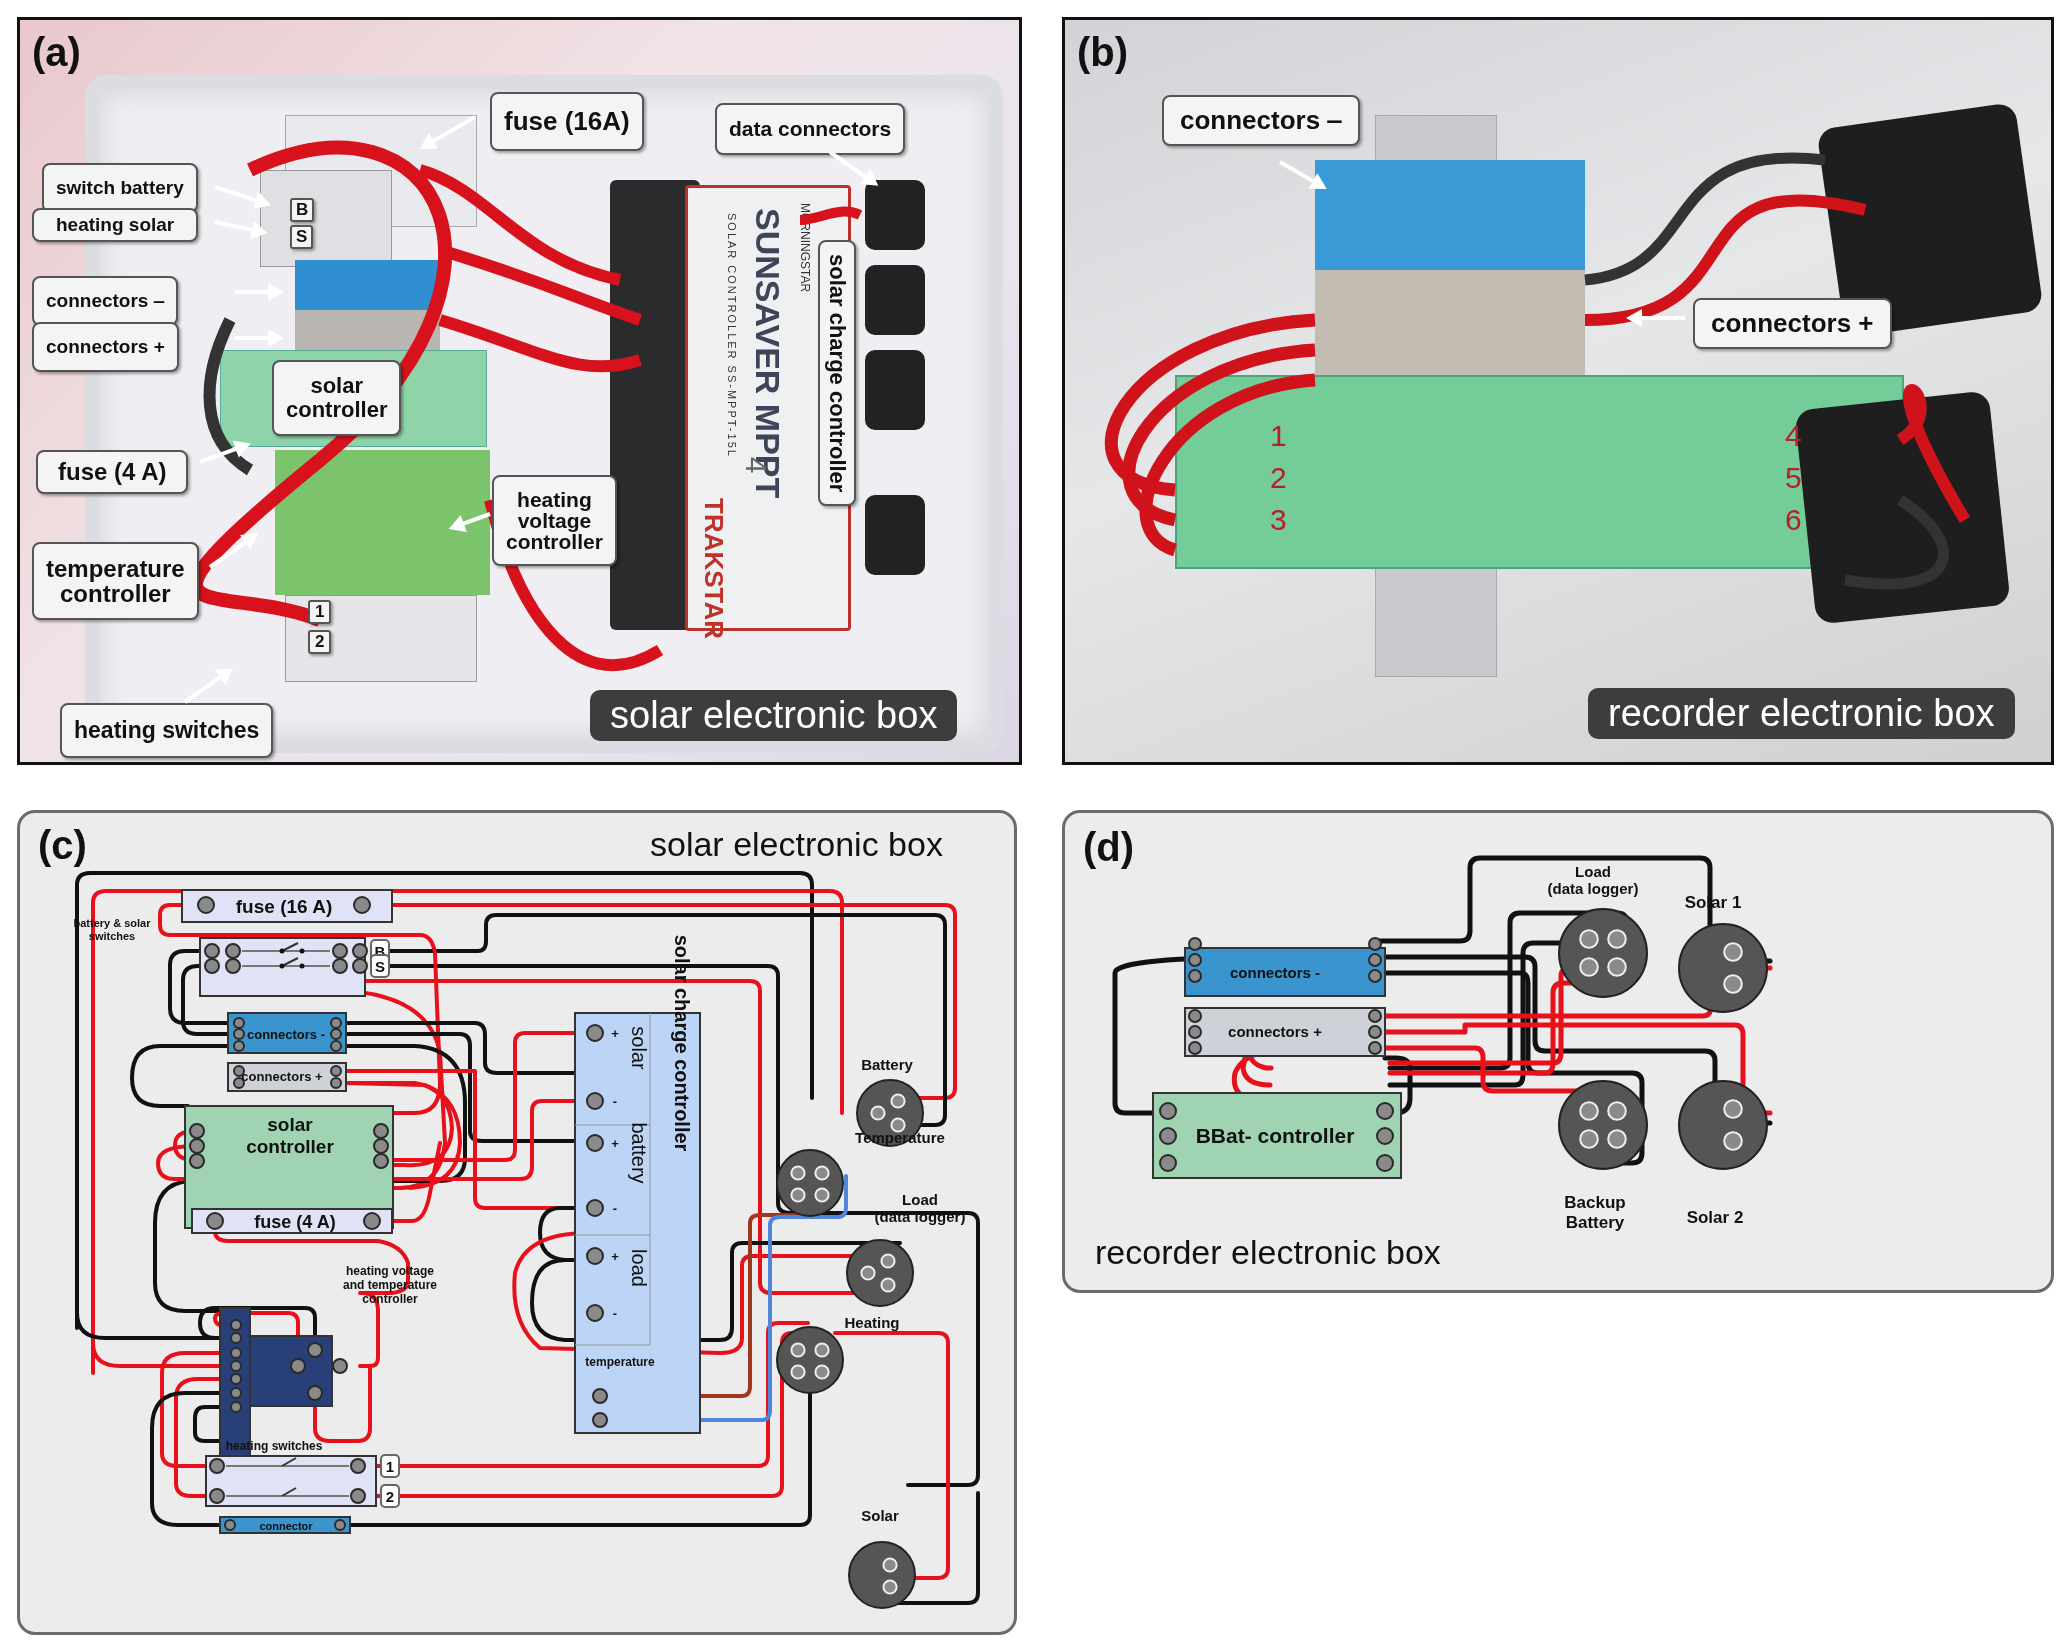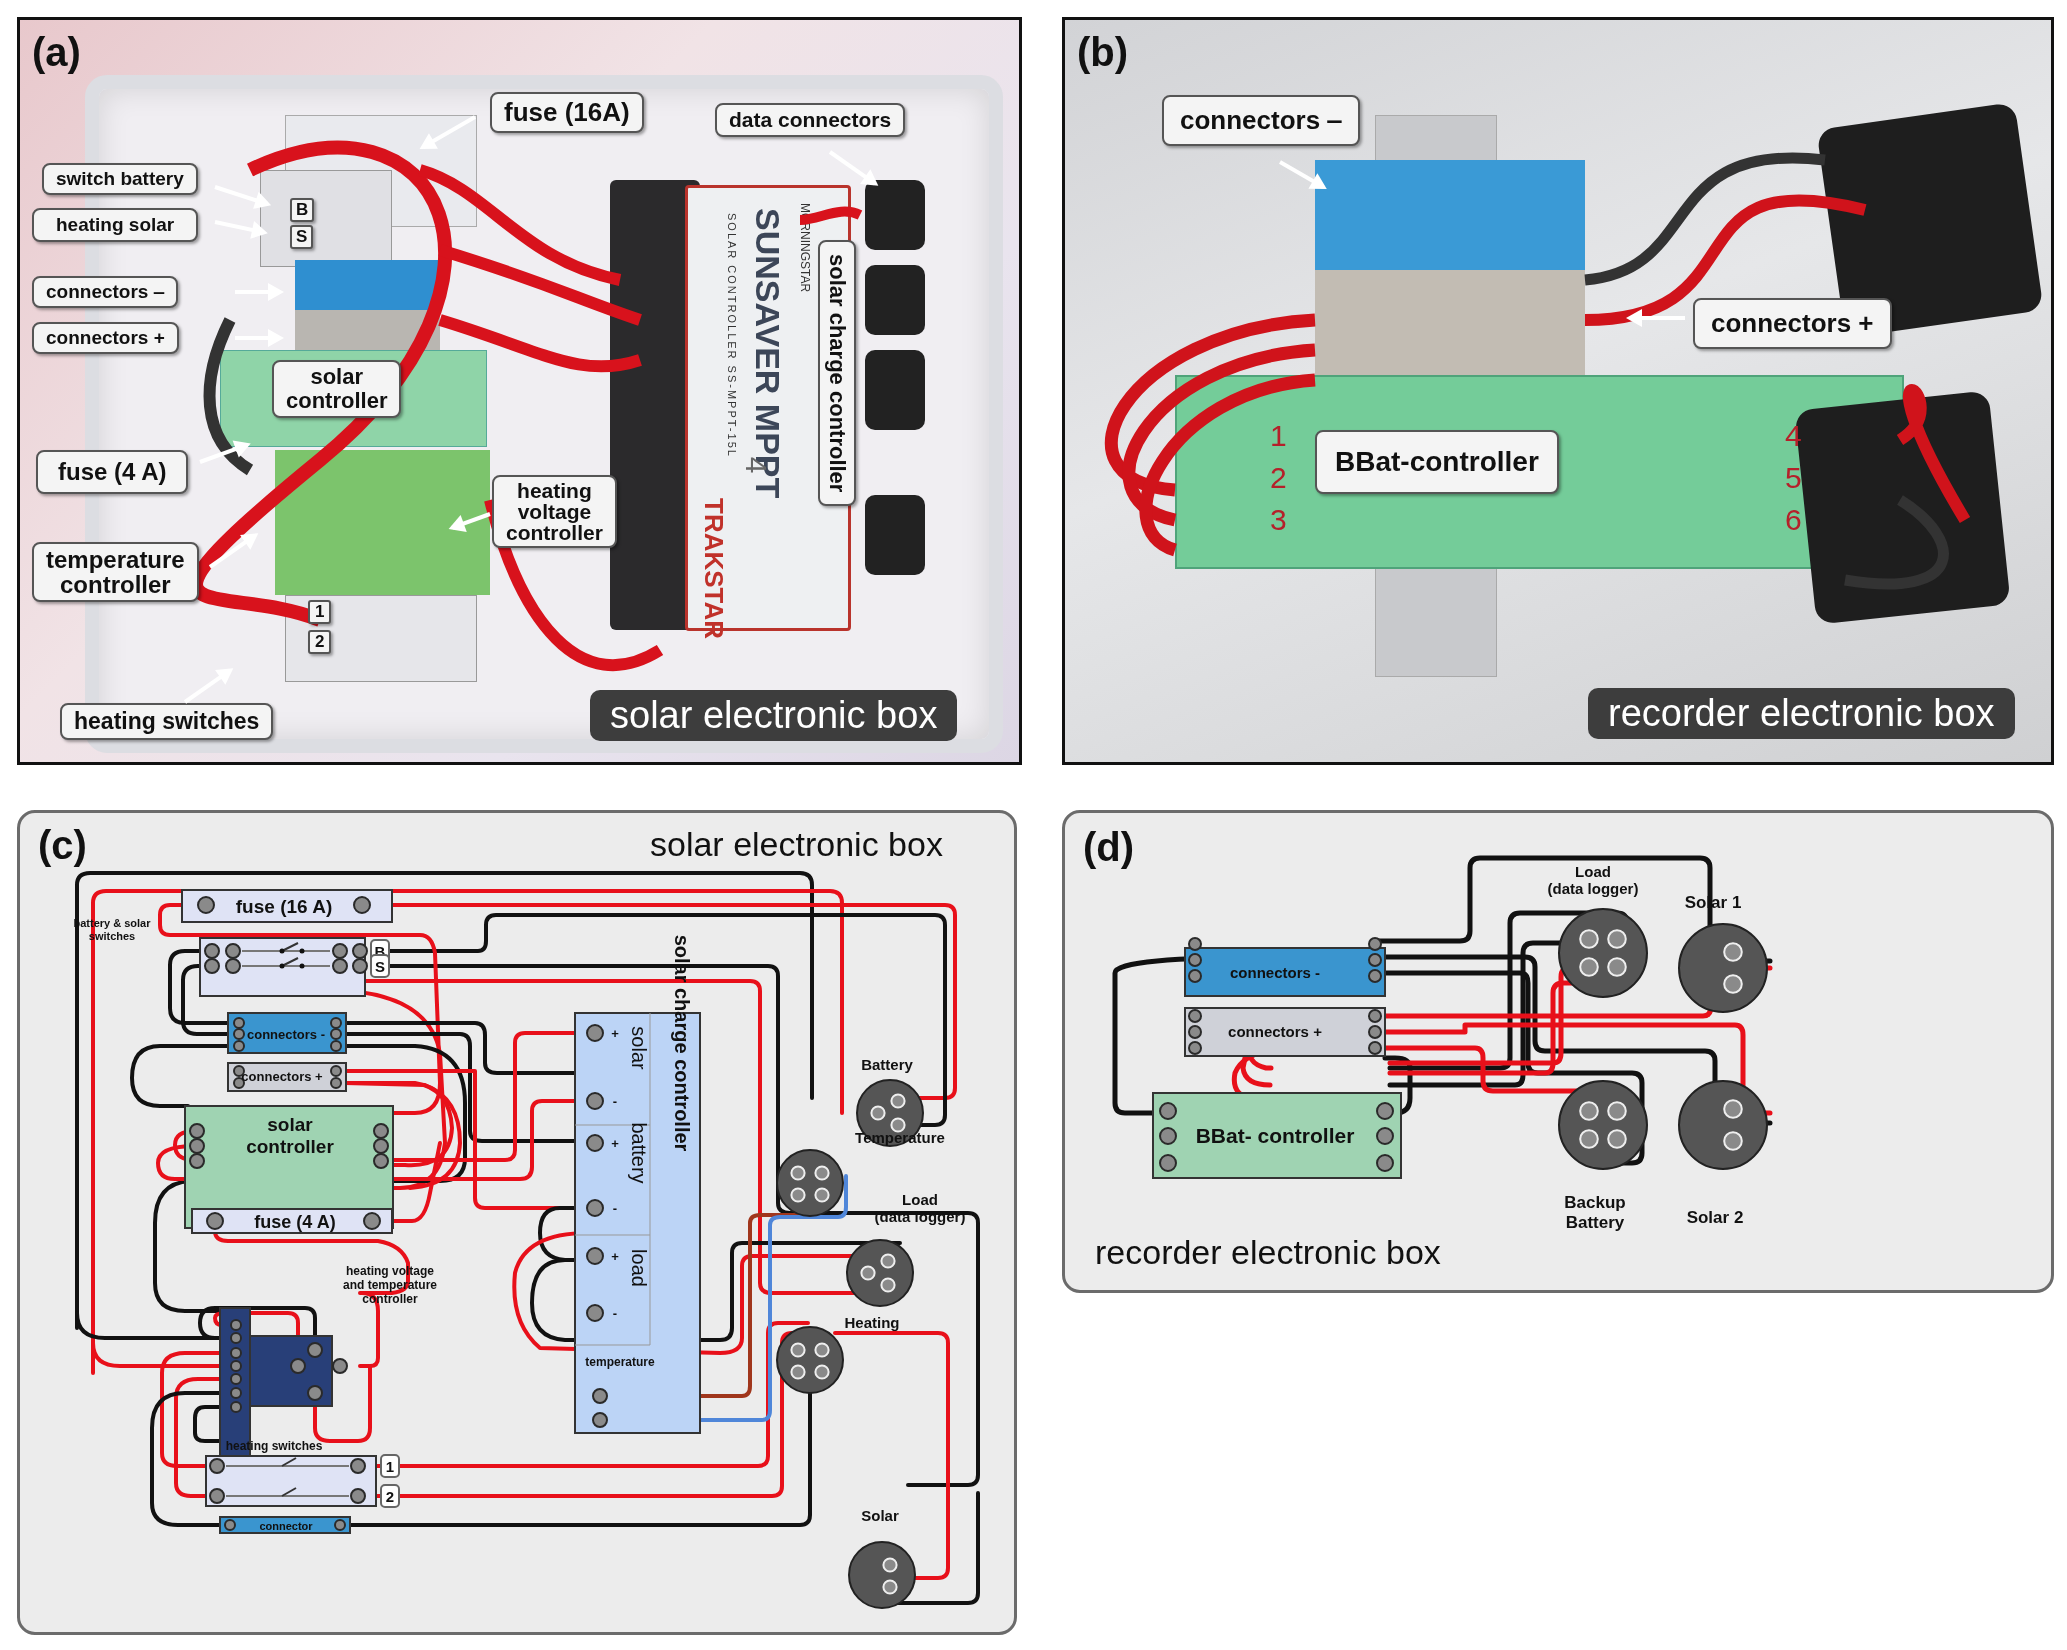--- a/index.html
+++ b/index.html
@@ -4,21 +4,21 @@
 <style>
   html,body{margin:0;padding:0;background:#ffffff;}
   body{width:2067px;height:1650px;position:relative;overflow:hidden;font-family:"Liberation Sans",sans-serif;}
   .photo{position:absolute;border:3px solid #111;overflow:hidden;box-sizing:border-box;}
   #panel-a{left:17px;top:17px;width:1005px;height:748px;background:linear-gradient(135deg,#e8c8cc 0%,#f1e3e6 40%,#e9e4ee 70%,#dcd6e4 100%);}
   #panel-b{left:1062px;top:17px;width:992px;height:748px;background:linear-gradient(160deg,#d2d3d6 0%,#e6e7e9 45%,#cfd0d2 100%);}
   .diagram{position:absolute;border:3px solid #6b6b6b;border-radius:18px;background:#ececec;box-sizing:border-box;overflow:hidden;}
   #panel-c{left:17px;top:810px;width:1000px;height:825px;}
   #panel-d{left:1062px;top:810px;width:992px;height:483px;}
   .panel-letter{position:absolute;font-weight:bold;font-size:40px;color:#111;}
-  .callout{position:absolute;background:#f4f4f4;border:2px solid #555;border-radius:8px;font-weight:bold;color:#111;padding:3px 12px;white-space:nowrap;box-shadow:2px 2px 3px rgba(0,0,0,.35);}
+  .callout{position:absolute;background:#f4f4f4;border:2px solid #555;border-radius:8px;font-weight:bold;color:#111;padding:12px 12px;white-space:nowrap;box-shadow:2px 2px 3px rgba(0,0,0,.35);}
   .box-title{position:absolute;background:#3d3d3d;color:#fff;border-radius:10px;font-size:38px;padding:4px 20px;white-space:nowrap;}
   .arrow{position:absolute;height:4px;background:#fff;transform-origin:0 50%;}
   .arrow::after{content:"";position:absolute;right:-4px;top:-7px;border-left:16px solid #fff;border-top:9px solid transparent;border-bottom:9px solid transparent;}
   svg text{font-family:"Liberation Sans",sans-serif;}
   .diag-title{position:absolute;font-size:34px;color:#111;}
 </style>
 </head>
 <body>
 
 <div id="panel-a" class="photo">
@@ -104,21 +104,20 @@
     <path d="M250 330 C 80 340, 10 480, 110 500" stroke="#d0131b" stroke-width="13" fill="none"></path>
     <path d="M250 360 C 100 370, 40 510, 110 530" stroke="#d0131b" stroke-width="13" fill="none"></path>
     <path d="M520 300 C 700 300, 600 140, 800 190" stroke="#d0131b" stroke-width="12" fill="none"></path>
     <path d="M835 420 C 900 380, 780 300, 900 500" stroke="#d0131b" stroke-width="12" fill="none"></path>
     <path d="M520 260 C 640 250, 590 120, 760 140" stroke="#333" stroke-width="11" fill="none"></path>
     <path d="M835 480 C 900 520, 900 580, 780 560" stroke="#333" stroke-width="11" fill="none"></path>
   </svg>
   <div class="panel-letter" style="left:12px;top:10px;">(b)</div>
   <div class="callout" style="left:97px;top:75px;font-size:26px;padding:8px 16px;">connectors  ‒</div>
   <div class="callout" style="left:628px;top:278px;font-size:26px;padding:8px 16px;">connectors  +</div>
-  <div class="callout" style="left:250px;top:410px;font-size:28px;padding:14px 18px;">BBat-controller</div>
   <div style="position:absolute;left:205px;top:395px;font-size:30px;color:#b5202a;line-height:42px;">
     <div>1</div>
     <div>2</div>
     <div>3</div>
   </div>
   <div style="position:absolute;left:720px;top:395px;font-size:30px;color:#b5202a;line-height:42px;">
     <div>4</div>
     <div>5</div>
     <div>6</div>
   </div>

